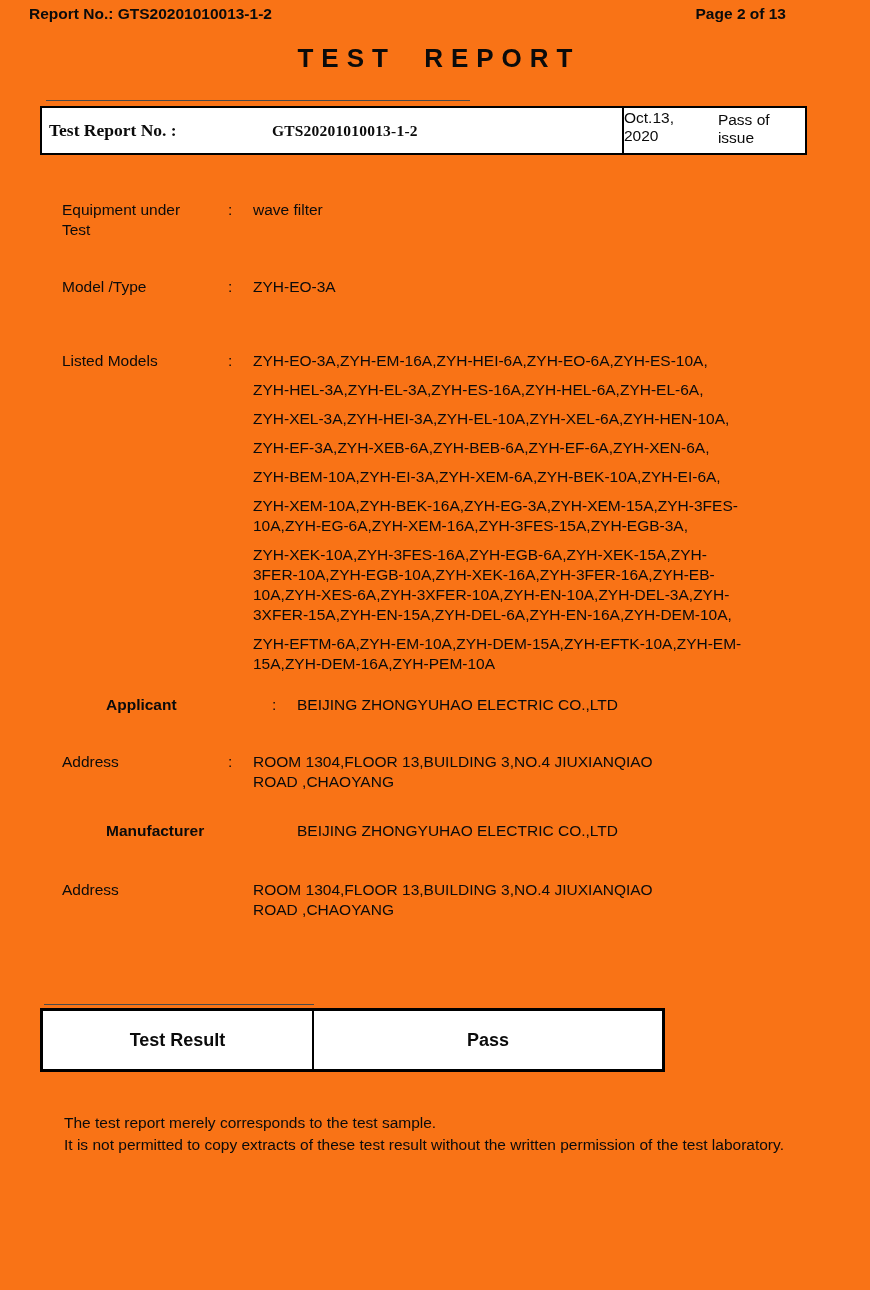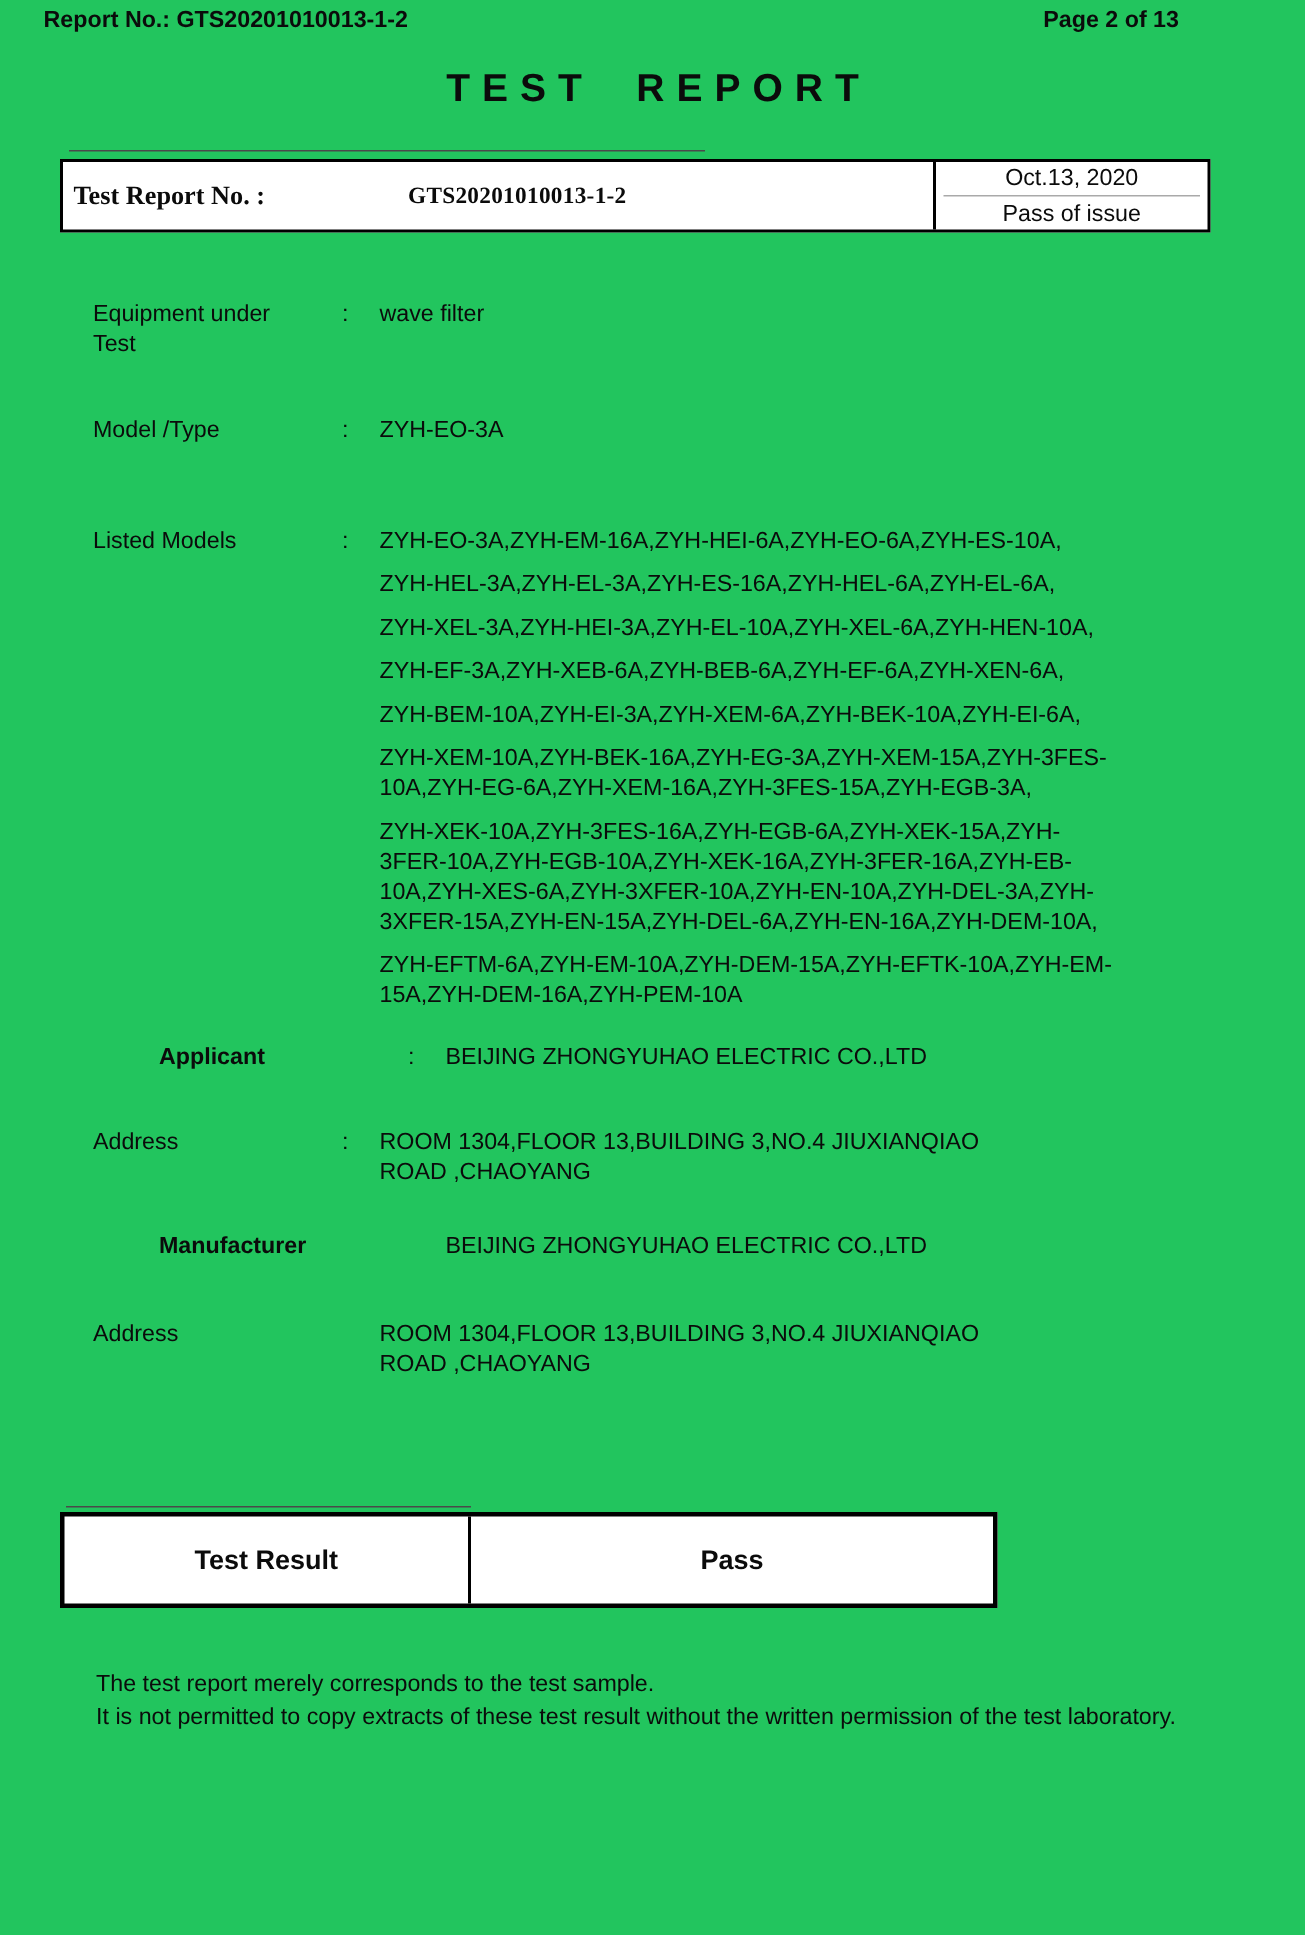--- a/index.html
+++ b/index.html
@@ -1,18 +1,18 @@
 <!DOCTYPE html>
 <html><head>
 <meta charset="utf-8">
 <style>
   * { margin:0; padding:0; box-sizing:border-box; }
   html,body { background:#ffffff; }
   .page {
-    position:relative; width:870px; height:1290px; background:#22c55e;
+    position:relative; width:870px; height:1290px; background:#f97316;
     font-family:"Liberation Sans", sans-serif; color:#0b0b0b; overflow:hidden;padding-left:16px;
   }
 
   
   .header {
     position:absolute; top:5px; left:29px; right:84px;
     display:flex; justify-content:space-between;
     font-size:15.5px; font-weight:700;
   }
 
@@ -27,21 +27,21 @@
   .report-table {
     position:absolute; top:106px; left:40px; width:767px; height:49px;
     border:2px solid #000; display:flex; background:#fff;
   }
   .rt-left {
     width:582px; border-right:2px solid #000;
     display:flex; align-items:center; padding-left:7px;font-family:Liberation Serif, serif;
   }
   .rt-label  { flex:none; width:223px; font-size:17.5px; font-weight:700; }
   .rt-number { font-size:15.5px; font-weight:700; letter-spacing:0.2px; }
-  .rt-right  { flex:1; display:flex; flex-direction:column; justify-content:center; text-align:center; font-size:15.5px; }
+  .rt-right  { flex:1; display:flex; flex-direction:row; justify-content:center; font-size:15.5px; }
   .rt-date      { padding:1px 0 2px; }
   .rt-sep       { height:1px; background:#a9a9a9; margin:0 5px; }
   .rt-datelabel { padding:3px 0 1px; }
 
   
   .row {
     position:absolute; left:62px; right:58px;
     display:flex; align-items:flex-start;
     font-size:15.5px; line-height:20px;
   }

